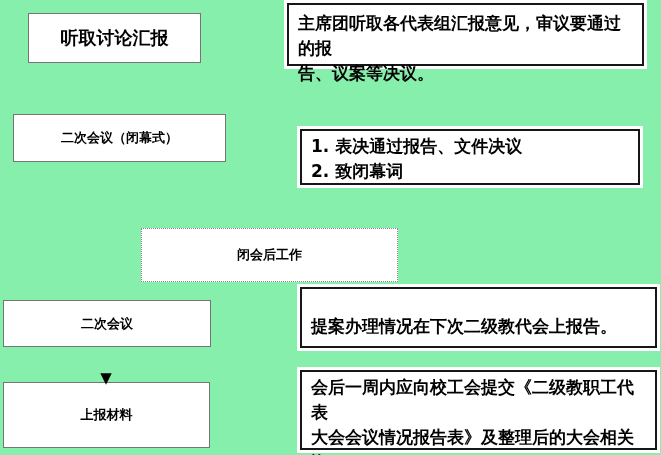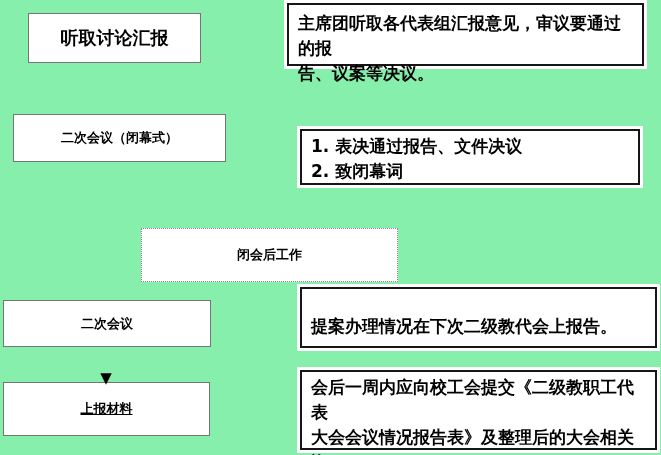--- a/index.html
+++ b/index.html
@@ -36,21 +36,21 @@
     white-space: pre-line;
     padding: 5px 9px 0 9px;
   }
   #r1L { left: 28px;  top: 13px;  width: 173px; height: 50px; font-size: 18px; }
   #r1R { left: 287px; top: 3px;   width: 357px; height: 63px; padding-top: 6px; }
   #r2L { left: 13px;  top: 114px; width: 213px; height: 48px; }
   #r2R { left: 300px; top: 112px; width: 340px; height: 56px; padding-top: 3px; margin-top: 17px; }
   #r3C { left: 141px; top: 208px; width: 257px; height: 54px; border: 1px dotted #8c8c8c; margin-top: 20px; }
   #r4L { left: 3px;   top: 300px; width: 208px; height: 47px; }
   #r4R { left: 300px; top: 287px; width: 357px; height: 61px; padding-top: 25px; }
-  #r5L { left: 3px;   top: 382px; width: 207px; height: 54px; text-decoration: underline; }
+  #r5L { left: 3px;   top: 382px; width: 207px; height: 66px; }
   #r5R { left: 300px; top: 370px; width: 357px; height: 80px; padding-top: 3px; }
   .arrow-down {
     position: absolute;
     left: 95px;
     top: 371px;
     width: 22px;
     color: #000000;
     font-size: 15px;
     line-height: 15px;
     text-align: center;

